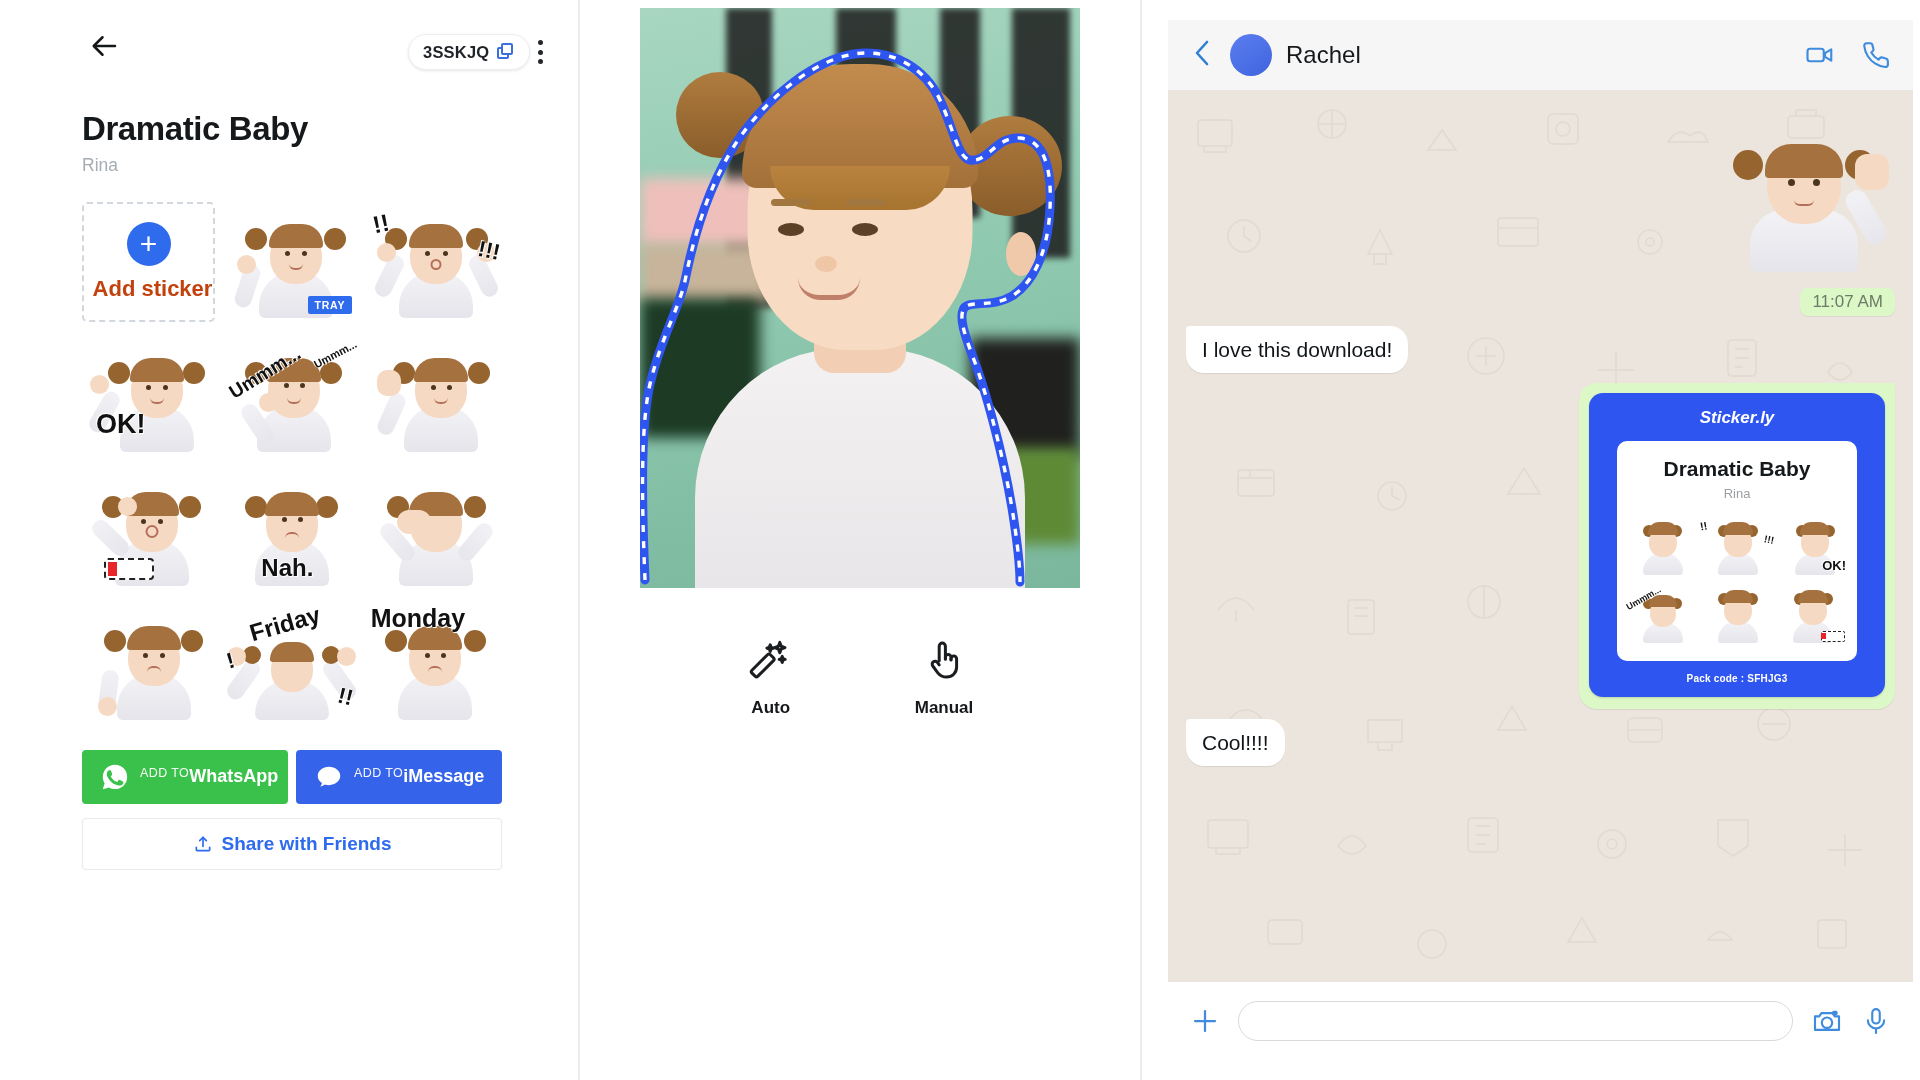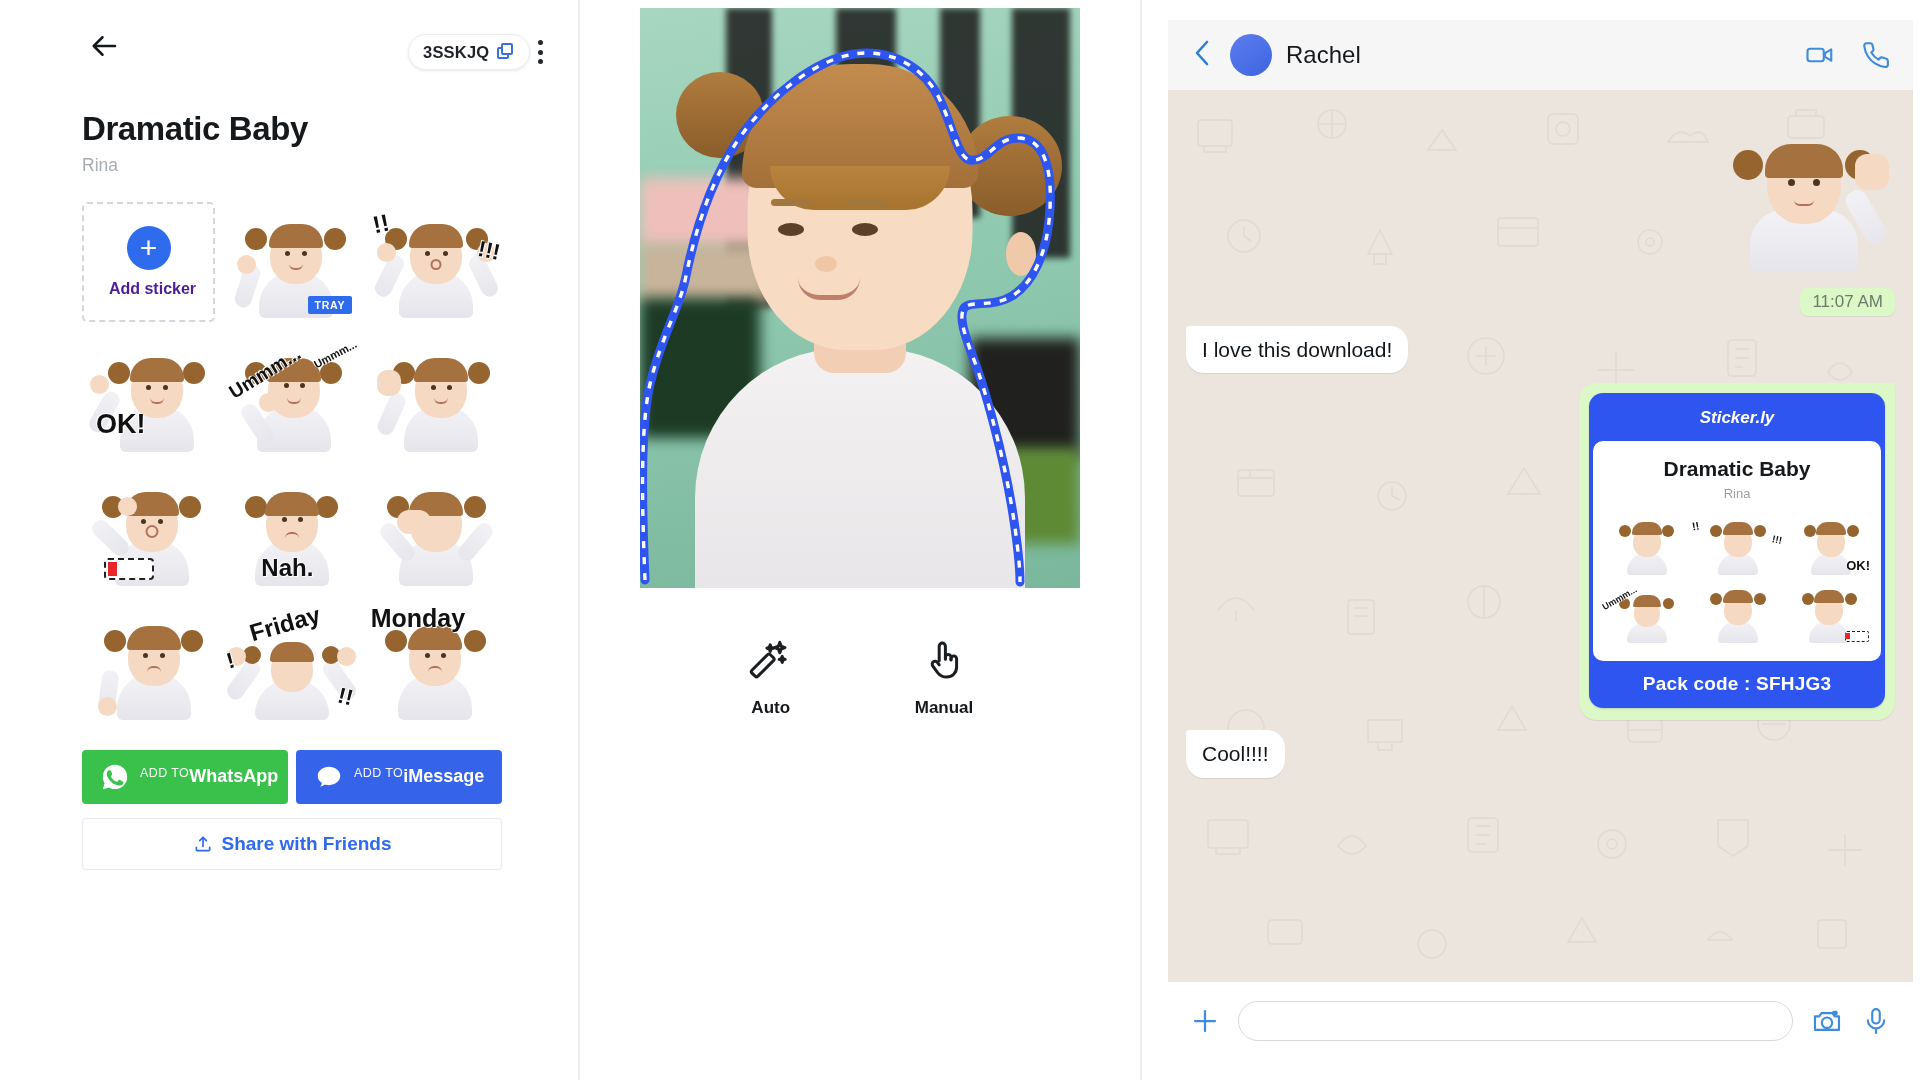--- a/index.html
+++ b/index.html
@@ -62,21 +62,21 @@
   .add-cell {
     border: 2px dashed #d2d7dd; border-radius: 5px;
     display: flex; flex-direction: column; align-items: center; justify-content: center;
     gap: 10px; cursor: pointer; height: 120px;
   }
   .plus-circle {
     width: 44px; height: 44px; border-radius: 50%; background: #2f6bed;
     display: flex; align-items: center; justify-content: center;
     color: #fff; font-size: 30px; line-height: 1; font-weight: 400;
   }
-  .add-label { font-size: 16px; font-weight: 700; color: #4c1d95; margin-left: 8px; }
+  .add-label { font-size: 22px; font-weight: 700; color: #c2410c; margin-left: 8px; }
 
   .tray-badge {
     position: absolute; right: 6px; bottom: 8px;
     background: #2f6bed; color: #fff; font-size: 10.5px; font-weight: 700;
     padding: 3px 7px; border-radius: 2px; letter-spacing: .8px;
   }
 
   
   .stk { width: 100%; height: 100%; position: relative; }
   .kid { position: absolute; }
@@ -246,36 +246,36 @@
   }
   .bub.in  { background: #ffffff; border-top-left-radius: 4px; }
   .bub.out { background: #dcf8c6; border-top-right-radius: 4px; }
   .time-chip {
     background: #dcf8c6; border-radius: 8px; padding: 4px 12px;
     font-size: 17px; color: #6f7b6a; box-shadow: 0 1px 1px rgba(0,0,0,.07);
   }
 
   .pack-card {
     width: 296px; background: #2f55f0; border-radius: 14px;
-    padding: 14px 4px 12px; box-shadow: 0 1px 2px rgba(0,0,0,.15);
+    padding: 14px 28px 12px; box-shadow: 0 1px 2px rgba(0,0,0,.15);
   }
   .pack-brand {
     text-align: center; color: #fff; font-size: 17px; font-weight: 700;
     font-style: italic; margin-bottom: 12px;
   }
   .pack-white { background: #fff; border-radius: 10px; padding: 14px 10px 16px; }
   .pack-name { text-align: center; font-size: 21px; font-weight: 700; color: #16191c; }
   .pack-auth { text-align: center; font-size: 13px; color: #9aa0a6; margin-top: 3px; }
   .pack-grid {
     margin-top: 12px; display: grid; grid-template-columns: repeat(3,1fr);
     gap: 6px;
   }
   .pcell { height: 62px; position: relative; }
   .pack-code {
-    text-align: center; color: #fff; font-size: 19px; font-weight: 700;
+    text-align: center; color: #fff; font-size: 10px; font-weight: 700;
     margin-top: 11px; letter-spacing: .2px;
   }
   .link { color: #2a7fd4; text-decoration: underline; display:block; word-break: break-all; }
 
   .composer {
     height: 78px; background: #fff; display: flex; align-items: center;
     gap: 18px; padding: 0 22px; flex: 0 0 78px;
   }
   .comp-input {
     flex: 1; height: 40px; border: 1px solid #d7dadd; border-radius: 22px;

